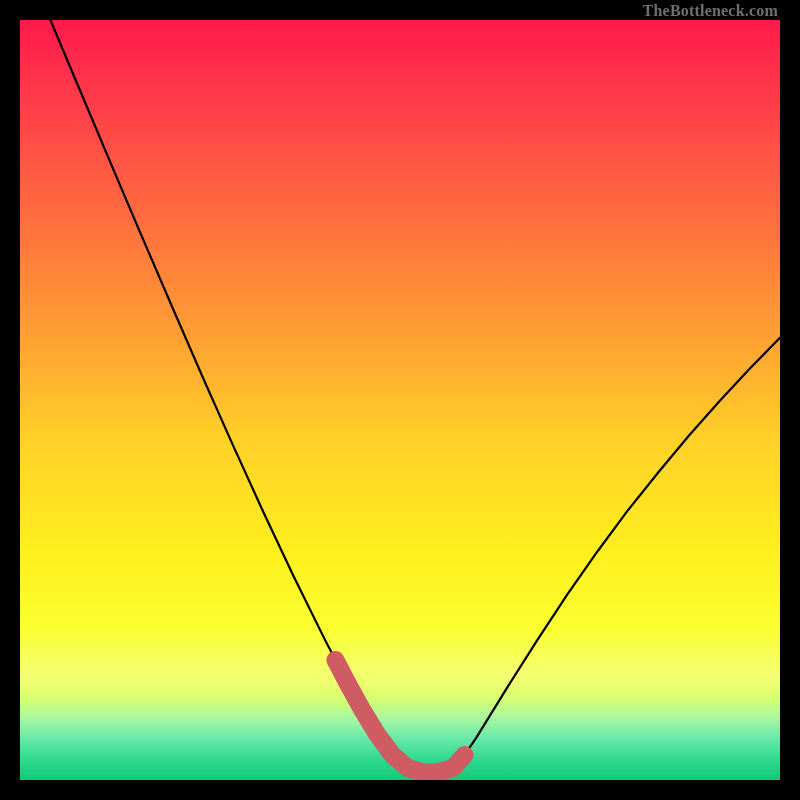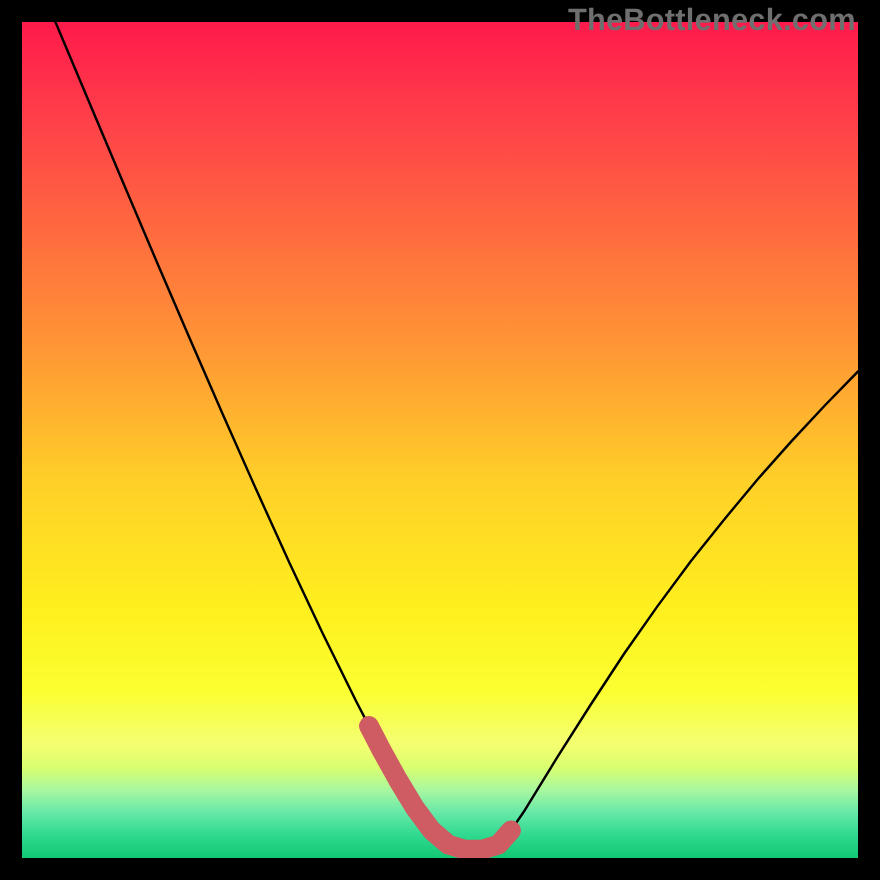--- a/index.html
+++ b/index.html
@@ -23,22 +23,22 @@
     left: 20px;
     top: 20px;
     width: 760px;
     height: 760px;
     overflow: hidden;
   }
   .watermark {
     position: absolute;
     top: 2px;
     right: 22px;
-    font-family: Liberation Sans, sans-serif;
-    font-size: 28px;
+    font-family: Liberation Serif, serif;
+    font-size: 16px;
     font-weight: 600;
     color: #6f6f6f;
     letter-spacing: 0.2px;
   }
   svg {
     display: block;
   }
 </style>
 </head>
 <body>

